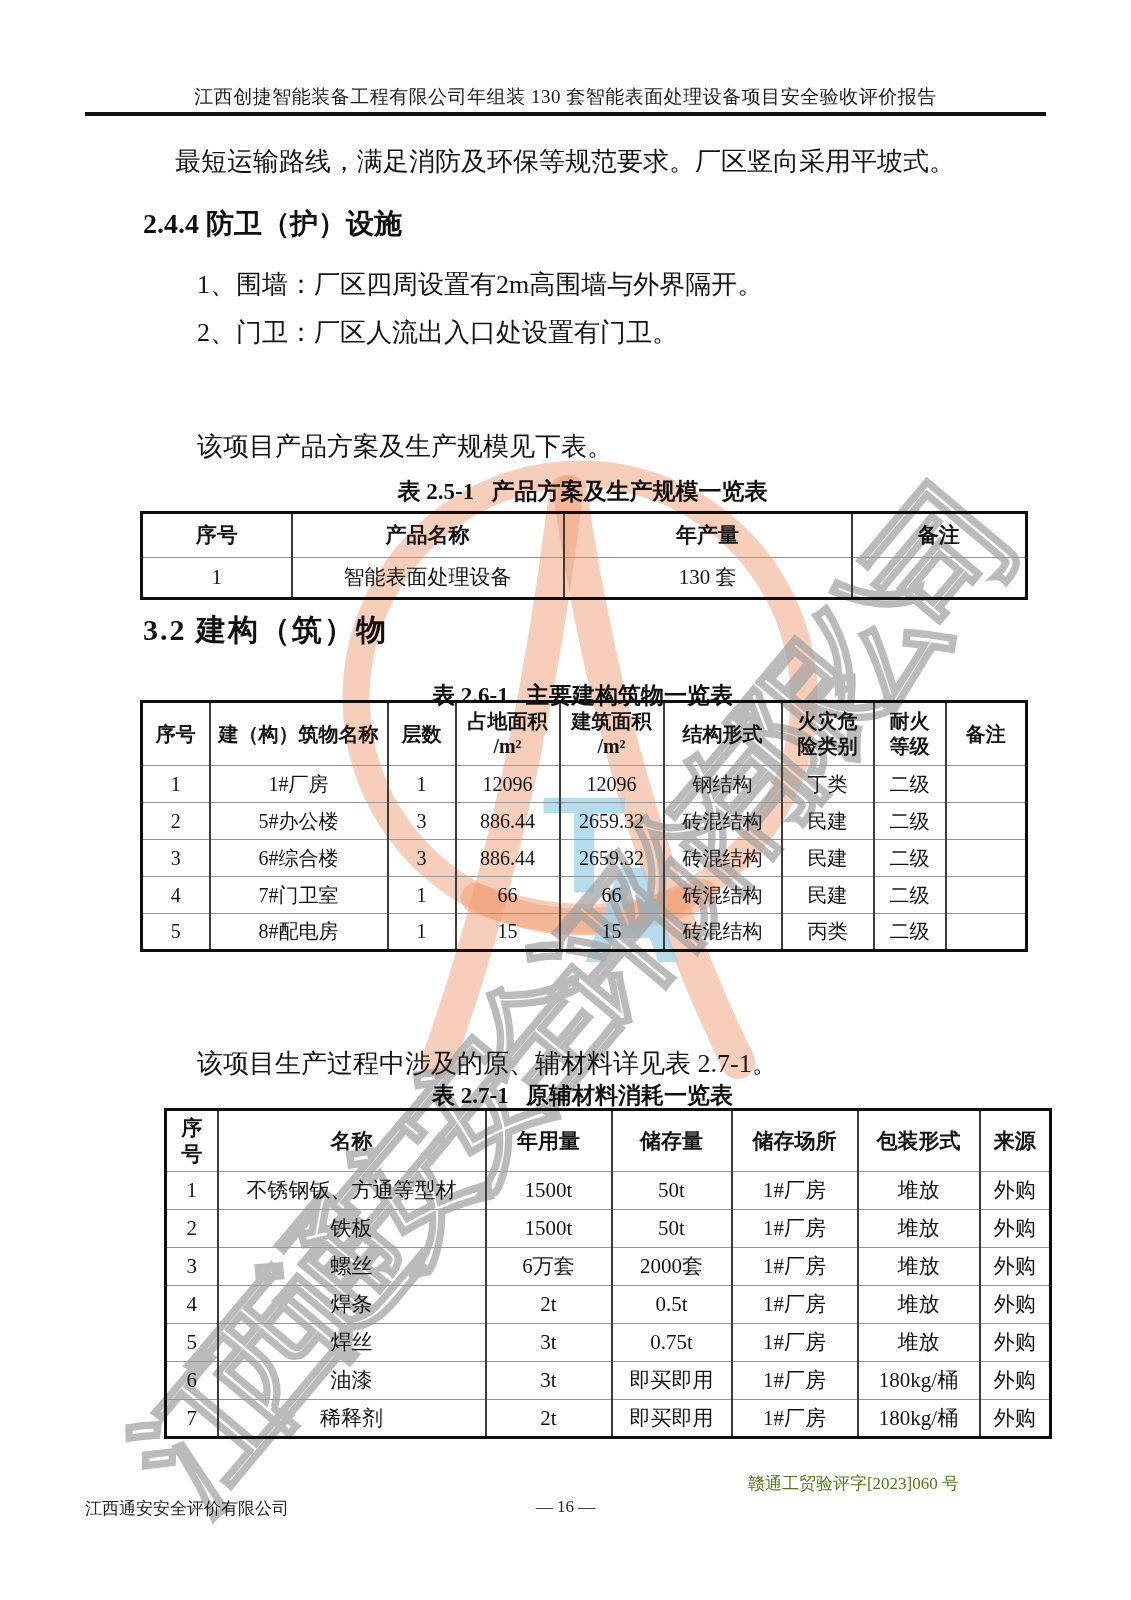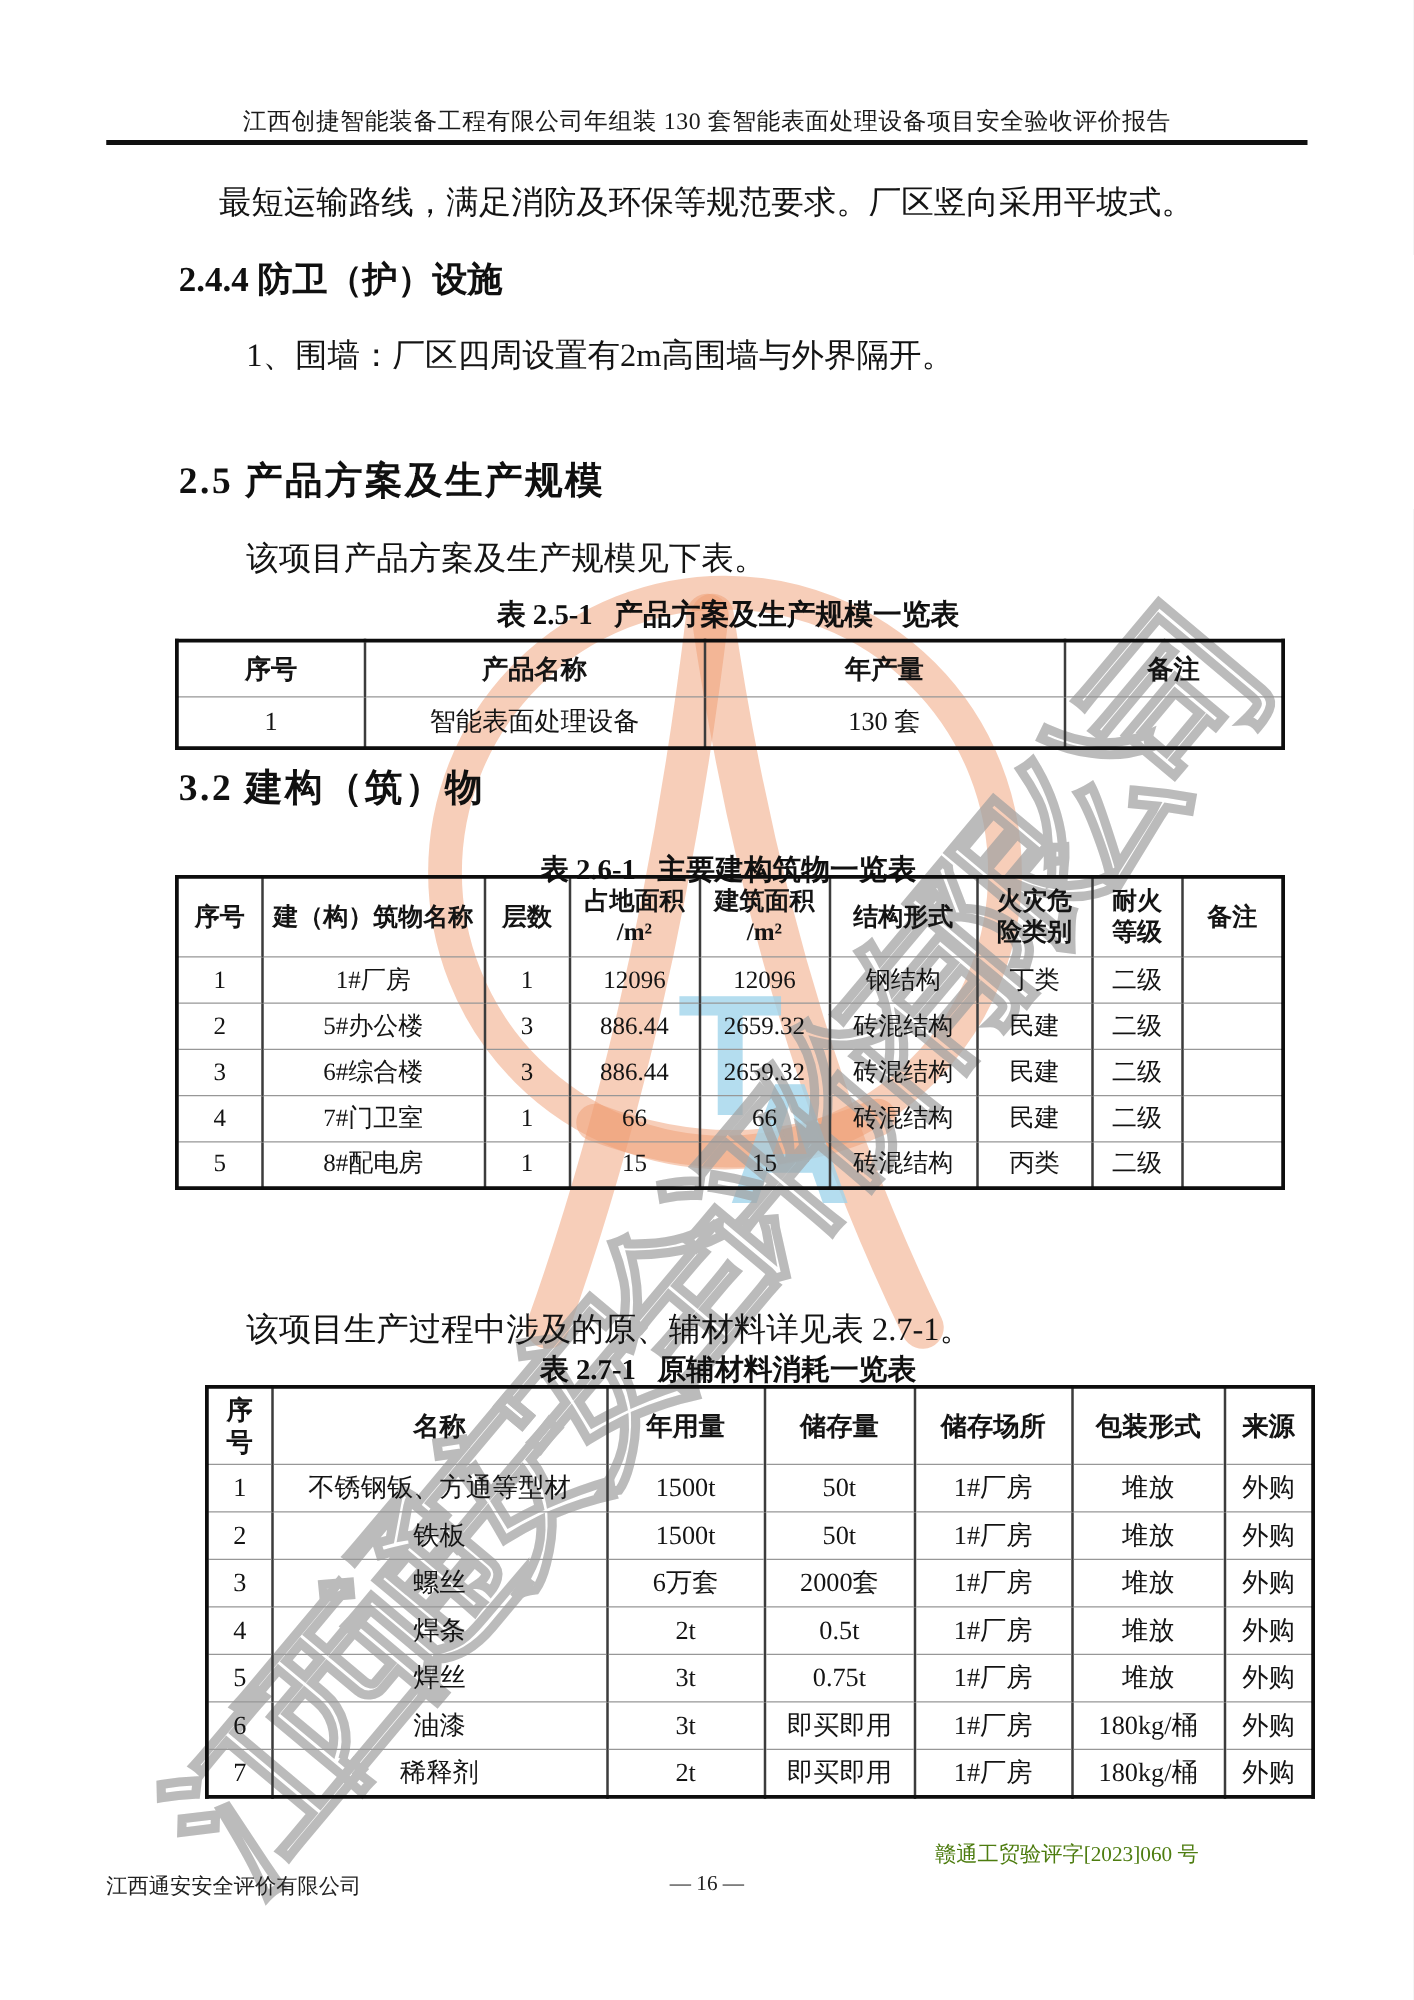--- a/index.html
+++ b/index.html
@@ -89,22 +89,22 @@
   <div class="content">
 
     <div class="hdr-title">江西创捷智能装备工程有限公司年组装 130 套智能表面处理设备项目安全验收评价报告</div>
     <div class="hdr-rule"></div>
 
     <div class="para" style="top:144px;left:143px;margin-left:32px;">最短运输路线，满足消防及环保等规范要求。厂区竖向采用平坡式。</div>
 
     <div class="h-sub" style="top:205px;left:143px;">2.4.4 防卫（护）设施</div>
 
     <div class="para" style="top:267px;left:197px;">1、围墙：厂区四周设置有2m高围墙与外界隔开。</div>
-
-    <div class="h-main" style="top:364px;left:143px;">2.5 产品方案及生产规模</div>
+    <div class="para" style="top:315px;left:197px;">2、门卫：厂区人流出入口处设置有门卫。</div>
+
 
     <div class="para" style="top:429px;left:197px;">该项目产品方案及生产规模见下表。</div>
 
     <div class="caption" style="top:476px;">表 2.5-1   产品方案及生产规模一览表</div>
 
     <table class="doc t251">
       <colgroup>
         <col style="width:150px">
           <col style="width:272px">
           <col style="width:288px">

